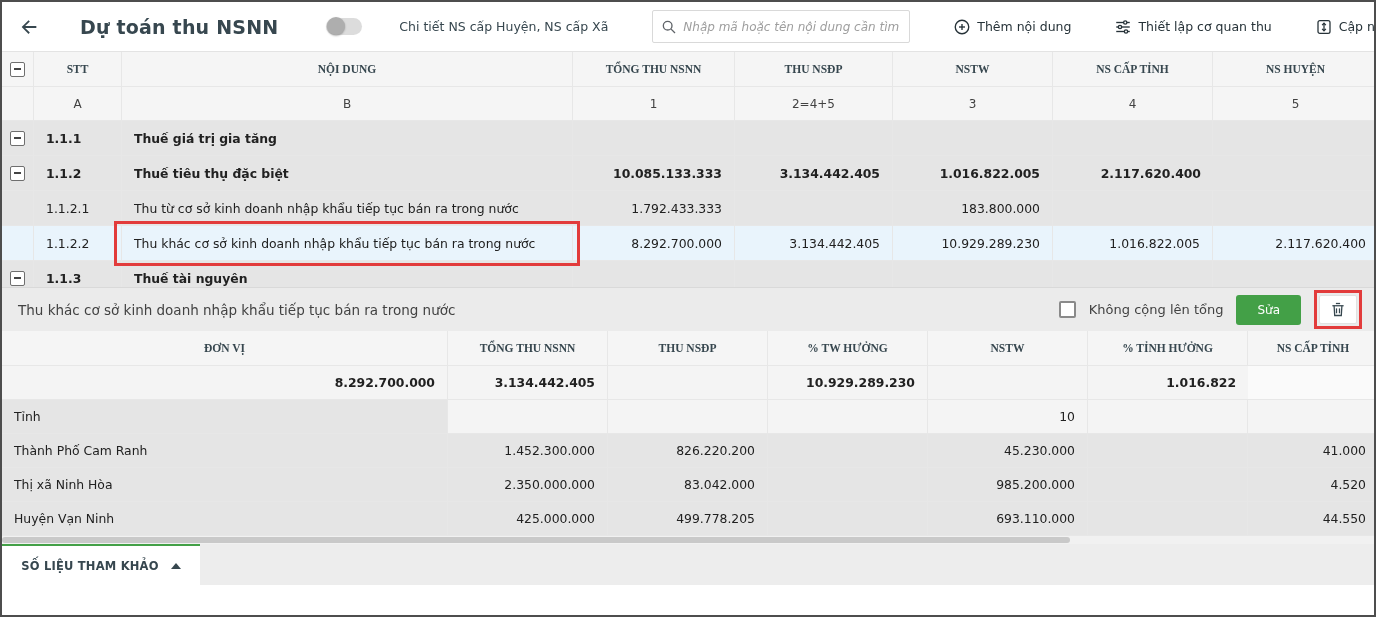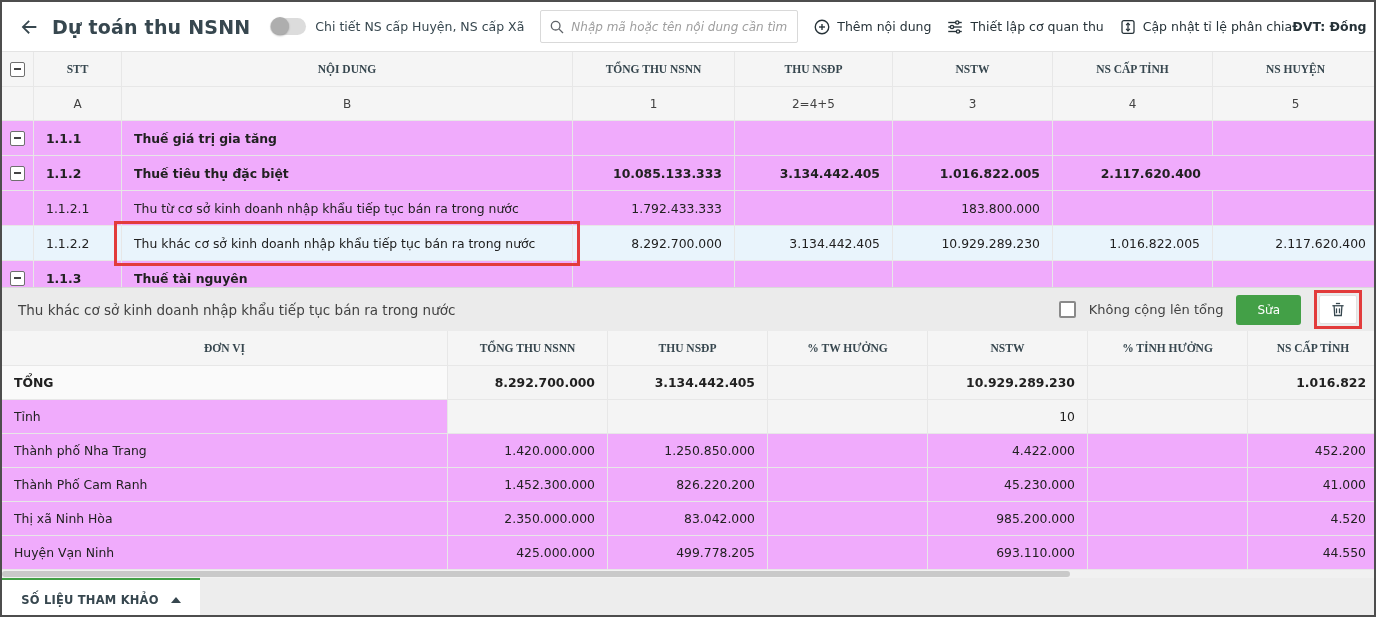--- a/index.html
+++ b/index.html
@@ -4,42 +4,42 @@
 <style>
   * { box-sizing: border-box; margin: 0; padding: 0; }
   html,body { background:#fff; }
   body { font-family: "DejaVu Sans", "Liberation Sans", sans-serif; }
 
   .app { position:relative; width:1376px; height:617px; border:2px solid #4d4d4d;
          background:#fff; overflow:hidden; }
 
   
   .topbar { height:50px; display:flex; align-items:center; padding:0 12px 0 16px;
-            border-bottom:1px solid #e3e3e3; background:#fff; white-space:nowrap; }
+            border-bottom:1px solid #e3e3e3; background:#fff; white-space:nowrap;gap:28px; }
   .back-btn { width:26px; height:26px; display:flex; align-items:center; justify-content:center; cursor:pointer; }
   .page-title { font-size:19px; font-weight:bold; color:#37474f; margin-left:12px; letter-spacing:.2px; }
   .toggle { width:36px; height:17px; border-radius:9px; background:#dcdcdc; margin-left:20px;
             position:relative; cursor:pointer; flex:0 0 auto; }
   .toggle .knob { position:absolute; left:1px; top:-1px; width:18px; height:18px; border-radius:50%;
                   background:#aeaeae; box-shadow:0 1px 2px rgba(0,0,0,.3); }
   .toggle-label { font-size:12.5px; color:#37474f; margin-left:9px; }
   .searchbox { flex:0 0 258px; height:33px; border:1px solid #d9d9d9; border-radius:2px;
                display:flex; align-items:center; padding:0 8px; margin-left:16px; background:#fff; }
   .searchbox input { border:none; outline:none; width:100%; font-size:12px; margin-left:6px;
                      font-family:inherit; color:#333; background:transparent; }
   .searchbox input::placeholder { font-style:italic; color:#9e9e9e; }
   .hbtn { display:flex; align-items:center; gap:6px; margin-left:15px; cursor:pointer;
           font-size:12.5px; font-weight:500; color:#263238; background:none; border:none;
           font-family:inherit; white-space:nowrap; }
   .unit-label { margin-left:auto; font-size:12.5px; font-weight:600; color:#263238; padding-right:6px; }
 
   
   .trow { display:grid; grid-template-columns:32px 88px 451px 162px 158px 160px 160px 165px; }
   .brow { display:grid; grid-template-columns:446px 160px 160px 160px 160px 160px 130px; }
-  .trow, .brow { border-bottom:1px solid #e7e7e7; background:#f0abfc; }
+  .trow, .brow { border-bottom:1px solid #e7e7e7; background:#e5e5e5; }
   .cell { border-right:1px solid #e7e7e7; display:flex; align-items:center;
           padding:0 12px; font-size:12.4px; color:#212121; overflow:hidden; white-space:nowrap; }
   .cell:last-child { border-right:none; }
   .ctr { justify-content:center; padding:0 4px; }
   .num { justify-content:flex-end; }
   .b   { font-weight:bold; }
   .thead { background:#f5f5f5;font-family:Liberation Serif, serif; }
   .thead .cell { font-weight:bold; font-size:11.5px; color:#37474f; }
   .subhead { background:#f5f5f5; }
   .subhead .cell { font-size:12px; color:#424242; }
@@ -259,47 +259,37 @@
       <div class="brow thead h35">
         <div class="cell ctr">ĐƠN VỊ</div>
         <div class="cell ctr">TỔNG THU NSNN</div>
         <div class="cell ctr">THU NSĐP</div>
         <div class="cell ctr">% TW HƯỞNG</div>
         <div class="cell ctr">NSTW</div>
         <div class="cell ctr">% TỈNH HƯỞNG</div>
         <div class="cell ctr">NS CẤP TỈNH</div>
       </div>
       <div class="brow h34 tint-row">
-        <div class="cell b">TỔNG</div>
         <div class="cell num b muted-cell">8.292.700.000</div>
         <div class="cell num b muted-cell">3.134.442.405</div>
         <div class="cell num b muted-cell"></div>
         <div class="cell num b muted-cell">10.929.289.230</div>
         <div class="cell num b muted-cell"></div>
         <div class="cell num b muted-cell">1.016.822</div>
       </div>
       <div class="brow h34">
         <div class="cell">Tỉnh</div>
         <div class="cell num muted-cell"></div>
         <div class="cell num muted-cell"></div>
         <div class="cell num muted-cell"></div>
         <div class="cell num muted-cell">10</div>
         <div class="cell num muted-cell"></div>
         <div class="cell num muted-cell"></div>
       </div>
       <div class="brow h34">
-        <div class="cell">Thành phố Nha Trang</div>
-        <div class="cell num">1.420.000.000</div>
-        <div class="cell num">1.250.850.000</div>
-        <div class="cell num"></div>
-        <div class="cell num">4.422.000</div>
-        <div class="cell num"></div>
-        <div class="cell num">452.200</div>
-      </div>
-      <div class="brow h34">
         <div class="cell">Thành Phố Cam Ranh</div>
         <div class="cell num">1.452.300.000</div>
         <div class="cell num">826.220.200</div>
         <div class="cell num"></div>
         <div class="cell num">45.230.000</div>
         <div class="cell num"></div>
         <div class="cell num">41.000</div>
       </div>
       <div class="brow h34">
         <div class="cell">Thị xã Ninh Hòa</div>

